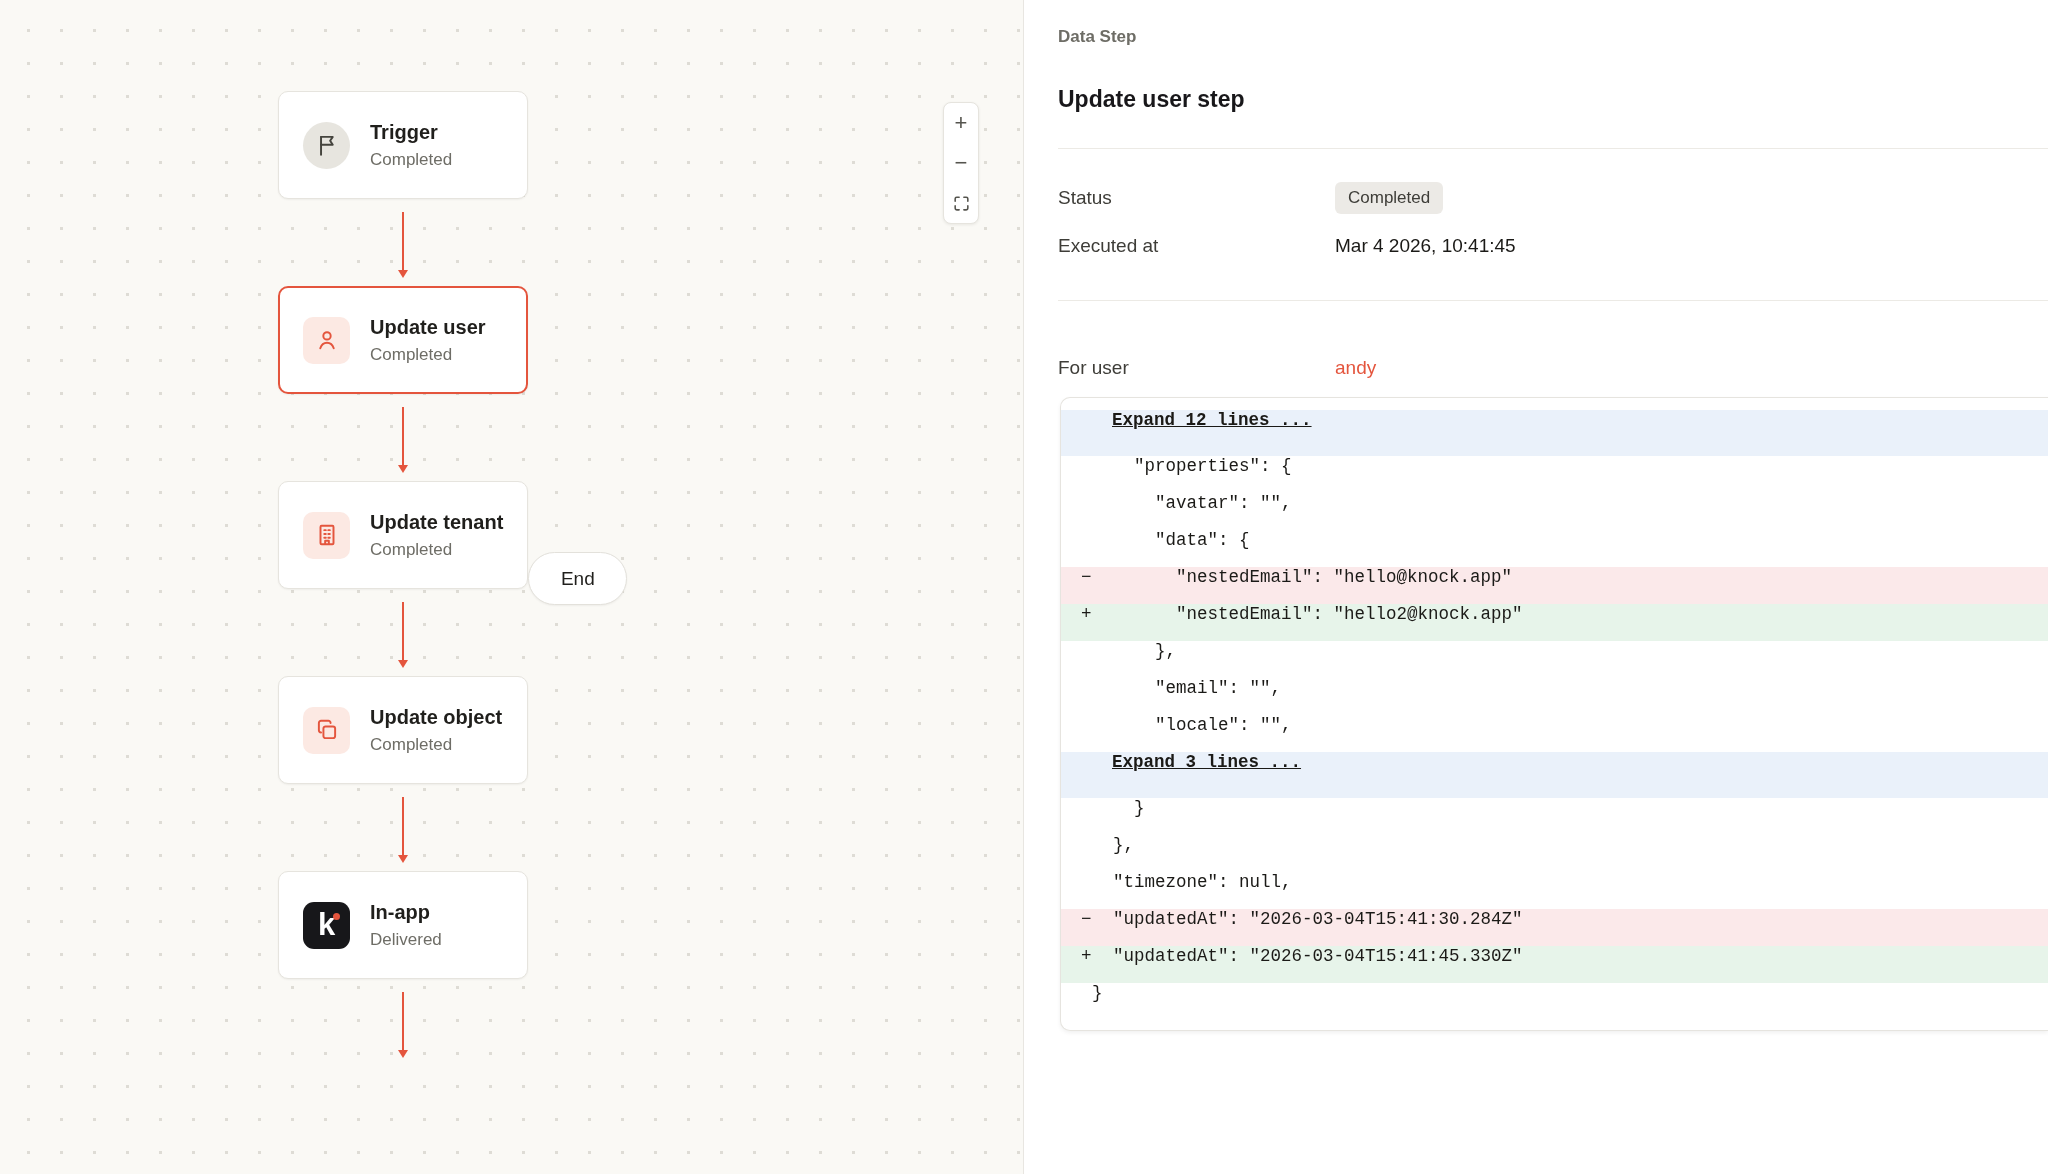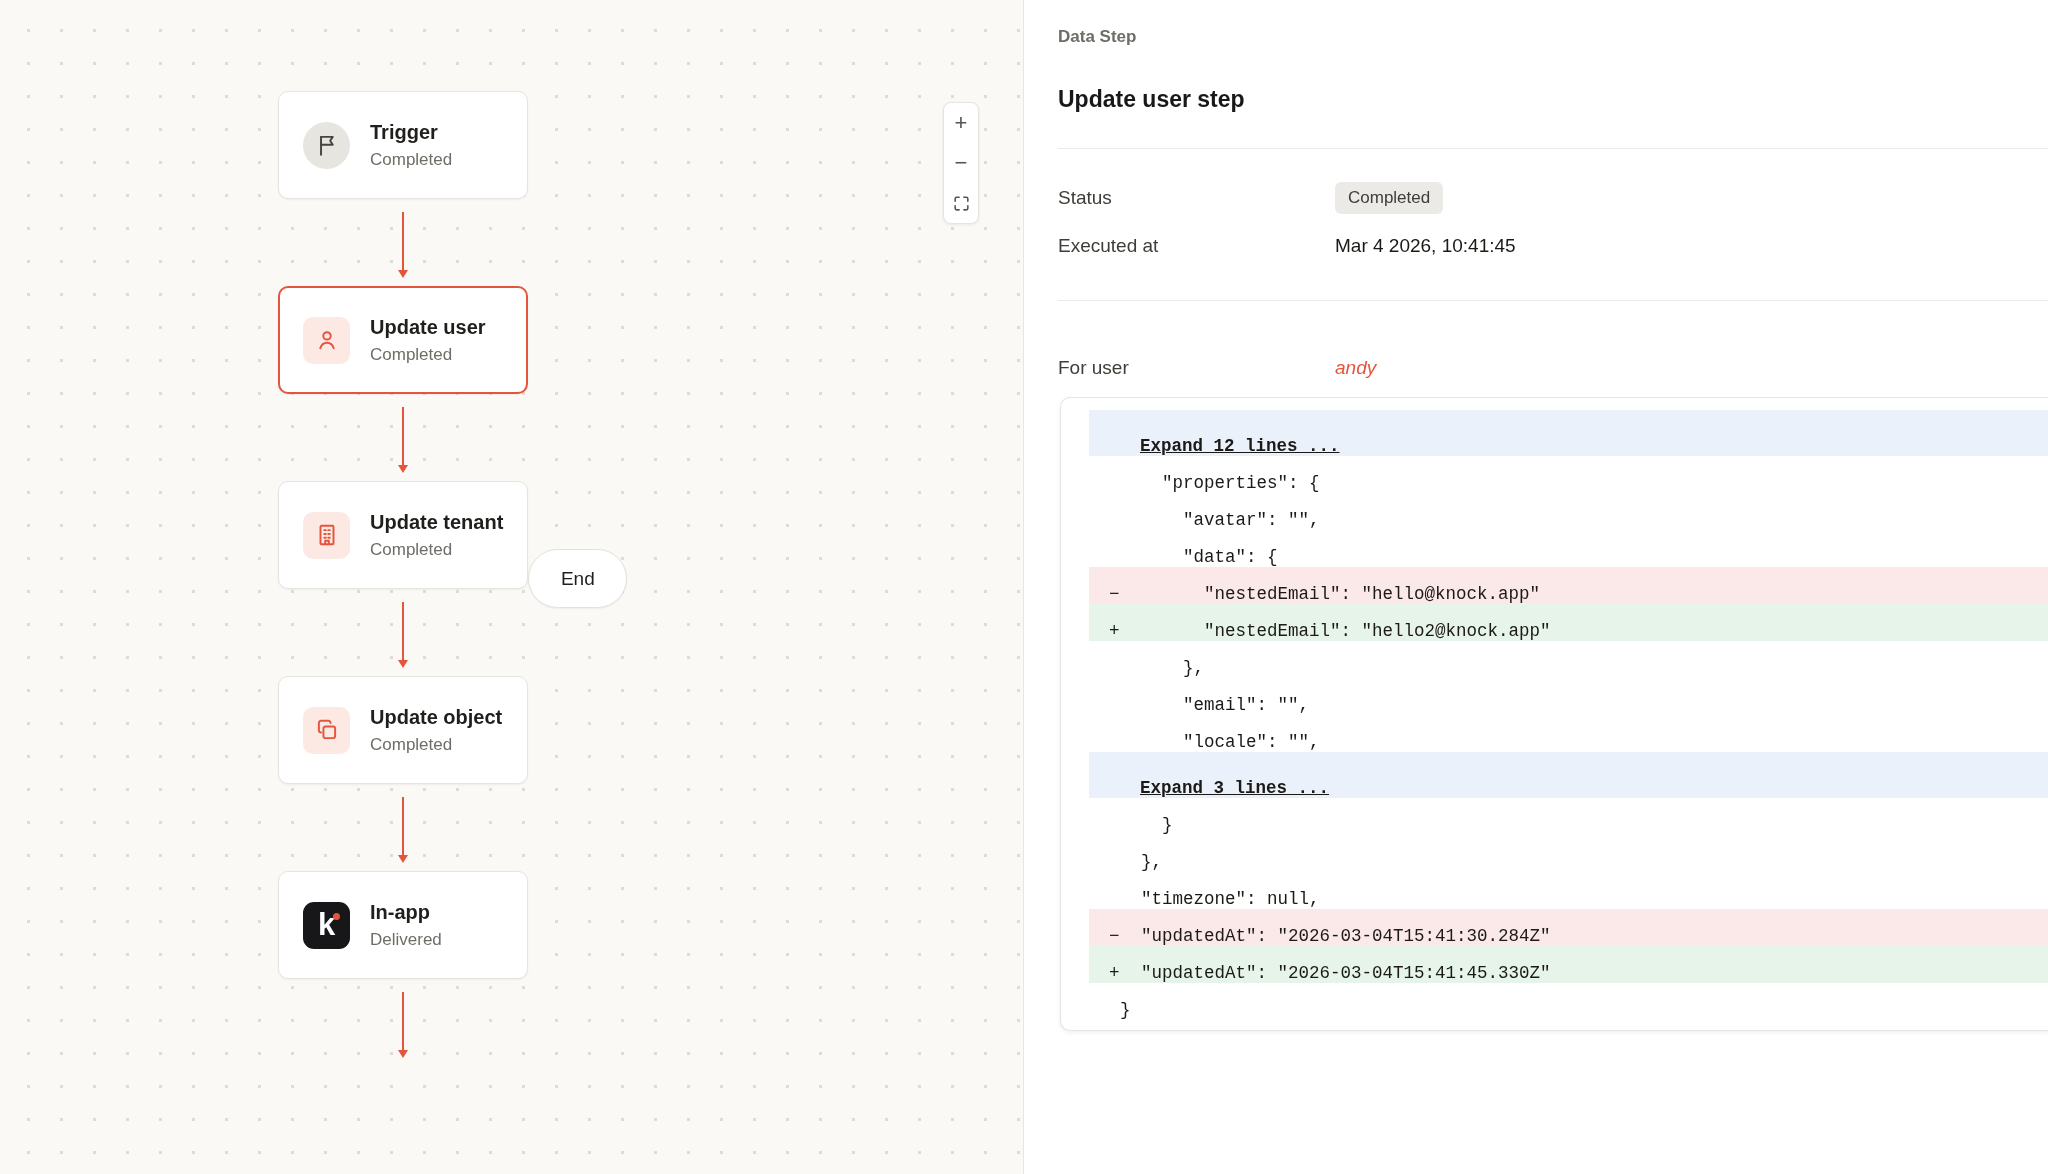--- a/index.html
+++ b/index.html
@@ -55,21 +55,21 @@
   .arrow { height:87px; display:flex; flex-direction:column; align-items:center; justify-content:center; }
   .arrow-line { width:2px; height:58px; background:#e4553d; flex:none; margin-top:5px; }
   .arrow-head {
     width:0; height:0; flex:none;
     border-left:5.5px solid transparent; border-right:5.5px solid transparent;
     border-top:8px solid #e4553d;
   }
 
   .end-pill {
     align-self:center;
-    width:99px; height:59px;
+    width:99px; height:53px;
     background:#fff; border:1px solid #e3e1db; border-radius:999px;
     display:flex; align-items:center; justify-content:center;
     font-size:19px; color:#201f1c;
     box-shadow:0 1px 2px rgba(25,24,18,0.05);
     cursor:pointer;
   }
 
   .zoom-toolbar {
     position:absolute; left:943px; top:102px; width:36px;
     background:#fff; border:1px solid #e6e4de; border-radius:8px;
@@ -92,37 +92,37 @@
   .hr2 { margin-top:30px; }
   .details { margin-top:25px; }
   .detail-row { height:48px; display:flex; align-items:center; }
   .detail-label { width:277px; flex:none; font-size:19px; color:#3e3d38; }
   .detail-value { font-size:19px; color:#1b1a17; }
   .detail-value.badge {
     background:#eceae6; border-radius:6px; padding:6px 13px;
     font-size:17px; color:#3e3d38;
   }
   .user-row { margin-top:30px; height:48px; display:flex; align-items:flex-end; }
-  .user-link { font-size:19px; color:#e4553d; text-decoration:none; cursor:pointer;font-style:italic; }
+  .user-link { font-size:19px; color:#e4553d; text-decoration:none; cursor:pointer; }
   .props-label { margin-top:20px; font-size:19px; line-height:24px; color:#2a2925; }
 
   .diff-block {
     margin-top:18px; margin-left:2px;
     background:#fff;
     border:1px solid #e6e4df; border-right:none;
     border-radius:10px 0 0 10px;
     padding:12px 0 10px;
     box-shadow:0 2px 4px rgba(25,24,18,0.06);
     overflow:hidden;
   }
   .diff-row {
     font-family:"Liberation Mono","DejaVu Sans Mono",monospace;
     font-size:17.5px; color:#1b1a17;
     white-space:pre;
-    display:flex; align-items:flex-end;margin-left:28px;
+    display:flex; align-items:flex-start;
   }
   .diff-row.context { height:37px; background:#fff; }
   .diff-row.removed { height:37px; background:#fbe9ea; }
   .diff-row.added   { height:37px; background:#e7f4ea; }
   .diff-row.expand  { height:46px; background:#eaf1fa; padding-left:51px; cursor:pointer; }
   .expand-text { font-weight:700; text-decoration:underline; }
   .gutter { flex:none; width:31px; padding-left:20px; }
   .code { flex:none; }
 </style>
 </head>

